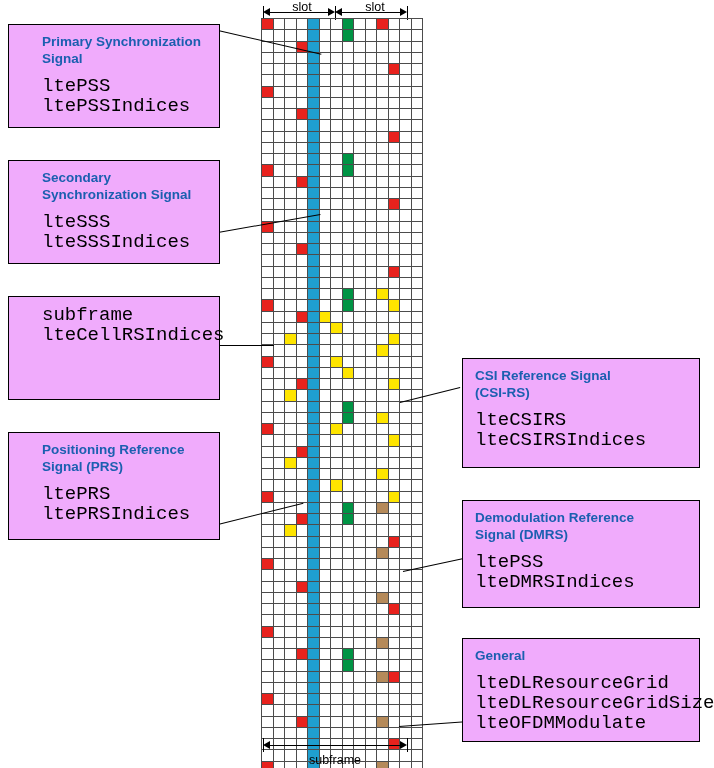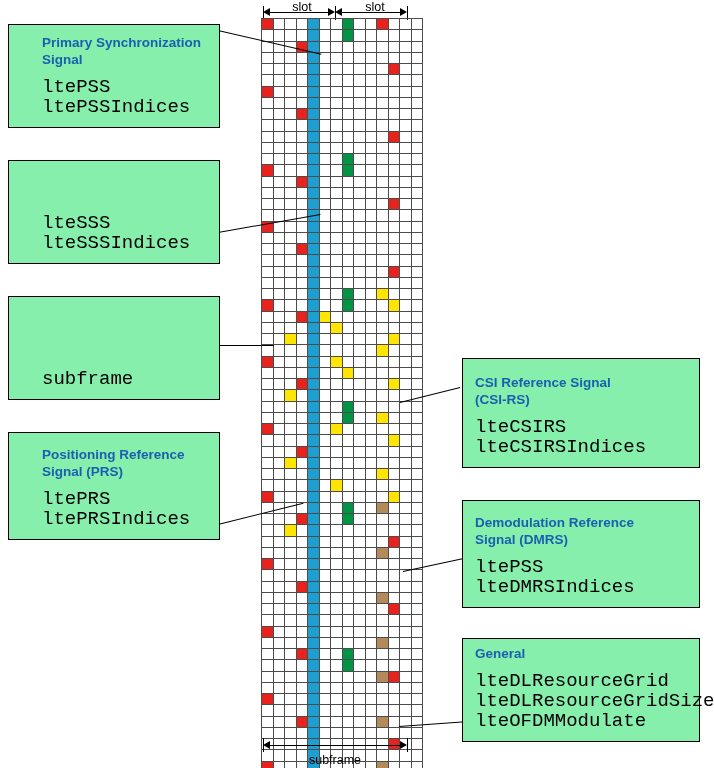--- a/index.html
+++ b/index.html
@@ -17,27 +17,27 @@
   .stage {
     position: absolute;
     left: 0; top: 0;
     width: 714px;
     height: 768px;
   }
 
   
   .callout {
     position: absolute;
-    background: #86efac;
+    background: #f0abfc;
     border: 1.5px solid #000000;
     box-sizing: border-box;
-    padding: 8px 10px 10px 12px;
+    padding: 8px 10px 24px 12px;
     display: flex;
     flex-direction: row;
-    align-items: flex-end;
+    align-items: flex-start;
   }
   .callout .swatch {
     width: 11px;
     flex: 0 0 11px;
     margin-right: 10px;
   }
   .callout.right .swatch {
     margin-right: 0;
     margin-left: 10px;
     order: 2;
@@ -1237,29 +1237,32 @@
       <div class="c-title">Primary Synchronization
 Signal</div>
       <div class="c-fn">ltePSS</div>
       <div class="c-fn">ltePSSIndices</div>
     </div>
   </div>
 
   <div class="callout" style="left:8px; top:160px; width:212px; height:104px;">
     <div class="swatch" style="background:#e8221d;"></div>
     <div class="body">
+      <div class="c-title">Secondary
+Synchronization Signal</div>
       <div class="c-fn">lteSSS</div>
       <div class="c-fn">lteSSSIndices</div>
     </div>
   </div>
 
   <div class="callout" style="left:8px; top:296px; width:212px; height:104px;">
     <div class="swatch" style="background:#e8221d;"></div>
     <div class="body">
       <div class="c-fn">subframe</div>
+      <div class="c-fn">lteCellRSIndices</div>
     </div>
   </div>
 
   <div class="callout" style="left:8px; top:432px; width:212px; height:108px;">
     <div class="swatch" style="background:#ffe500;"></div>
     <div class="body">
       <div class="c-title">Positioning Reference
 Signal (PRS)</div>
       <div class="c-fn">ltePRS</div>
       <div class="c-fn">ltePRSIndices</div>

